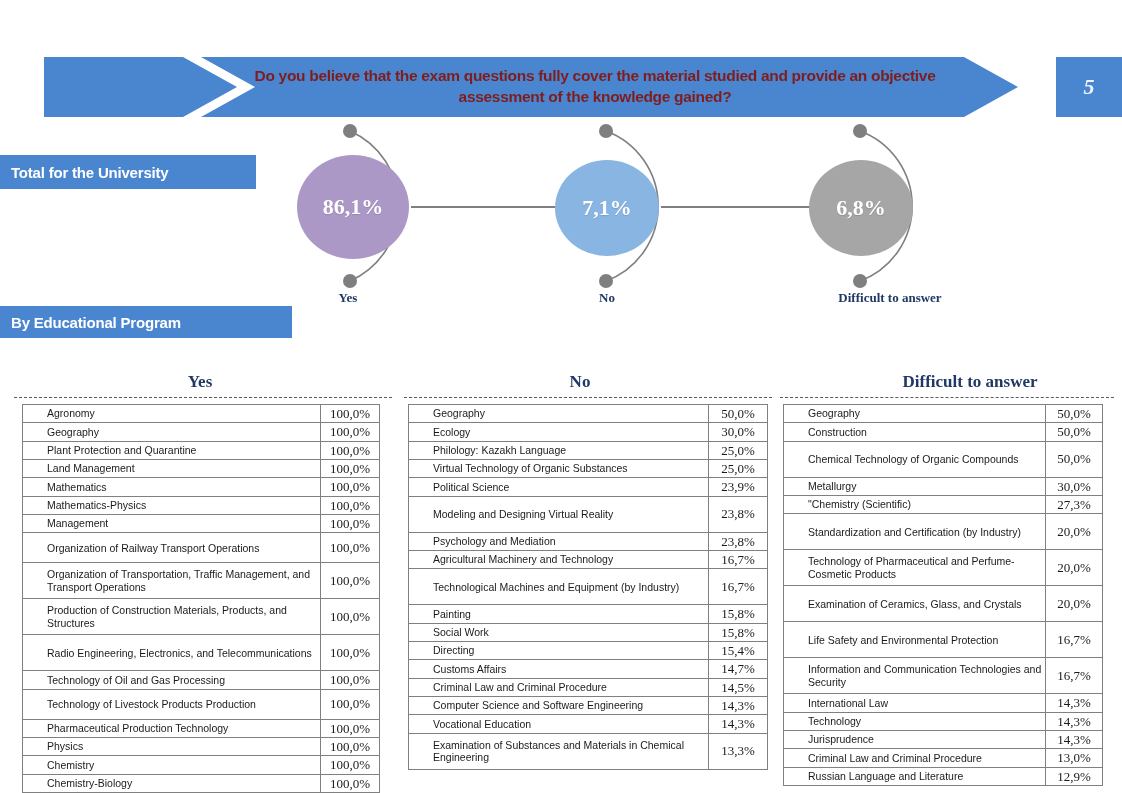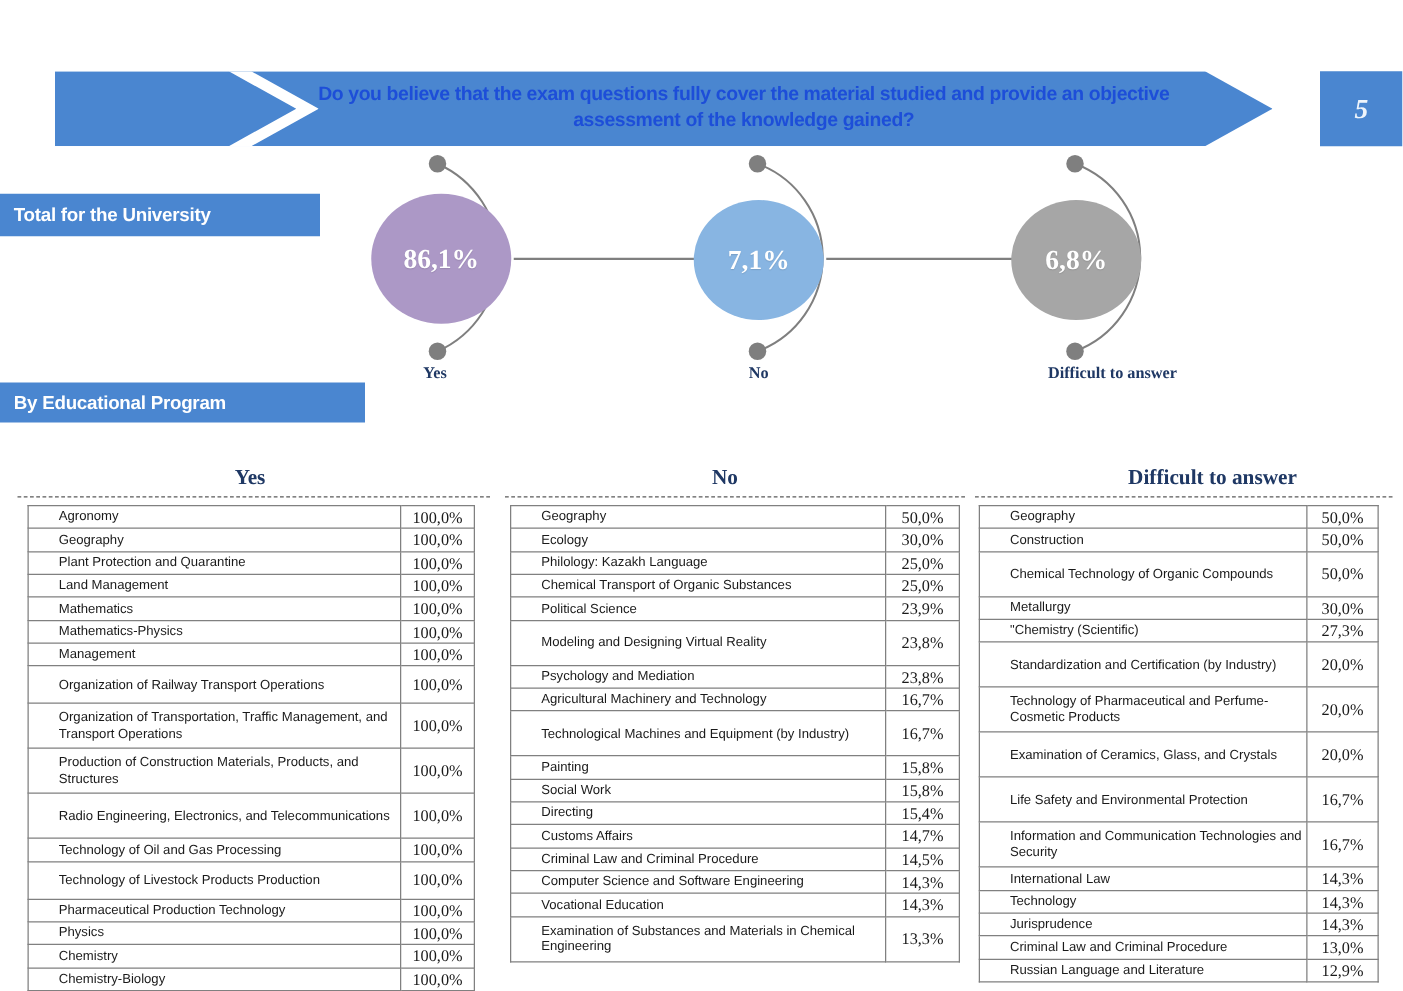--- a/index.html
+++ b/index.html
@@ -18,21 +18,21 @@
   }
   #title-notch{
     position:absolute;left:183px;top:57px;width:72px;height:60px;
     background:#ffffff;
     -webkit-clip-path:polygon(0 0, 18px 0, 72px 30px, 18px 60px, 0 60px, 54px 30px);
     clip-path:polygon(0 0, 18px 0, 72px 30px, 18px 60px, 0 60px, 54px 30px);
   }
   #title-text{
     position:absolute;left:215px;top:57px;width:760px;height:60px;
     display:flex;align-items:center;justify-content:center;text-align:center;
-    color:#1d4ed8;font-size:15.5px;font-weight:bold;line-height:1.35;
+    color:#7f1d1d;font-size:15.5px;font-weight:bold;line-height:1.35;
     letter-spacing:-0.3px;
     pointer-events:none;
   }
 
   #page-badge{
     position:absolute;left:1056px;top:57px;width:66px;height:60px;
     background:#4a86d0;color:#eef4fb;
     display:flex;align-items:center;justify-content:center;
     font-family:"Liberation Serif", serif;font-weight:bold;font-size:22px;font-style:italic;
   }
@@ -242,21 +242,21 @@
       </tr>
       <tr>
         <td class="label">Ecology</td>
         <td class="value">30,0%</td>
       </tr>
       <tr>
         <td class="label">Philology: Kazakh Language</td>
         <td class="value">25,0%</td>
       </tr>
       <tr>
-        <td class="label">Chemical Transport of Organic Substances</td>
+        <td class="label">Virtual Technology of Organic Substances</td>
         <td class="value">25,0%</td>
       </tr>
       <tr>
         <td class="label">Political Science</td>
         <td class="value">23,9%</td>
       </tr>
       <tr class="tall2">
         <td class="label">Modeling and Designing Virtual Reality</td>
         <td class="value">23,8%</td>
       </tr>

